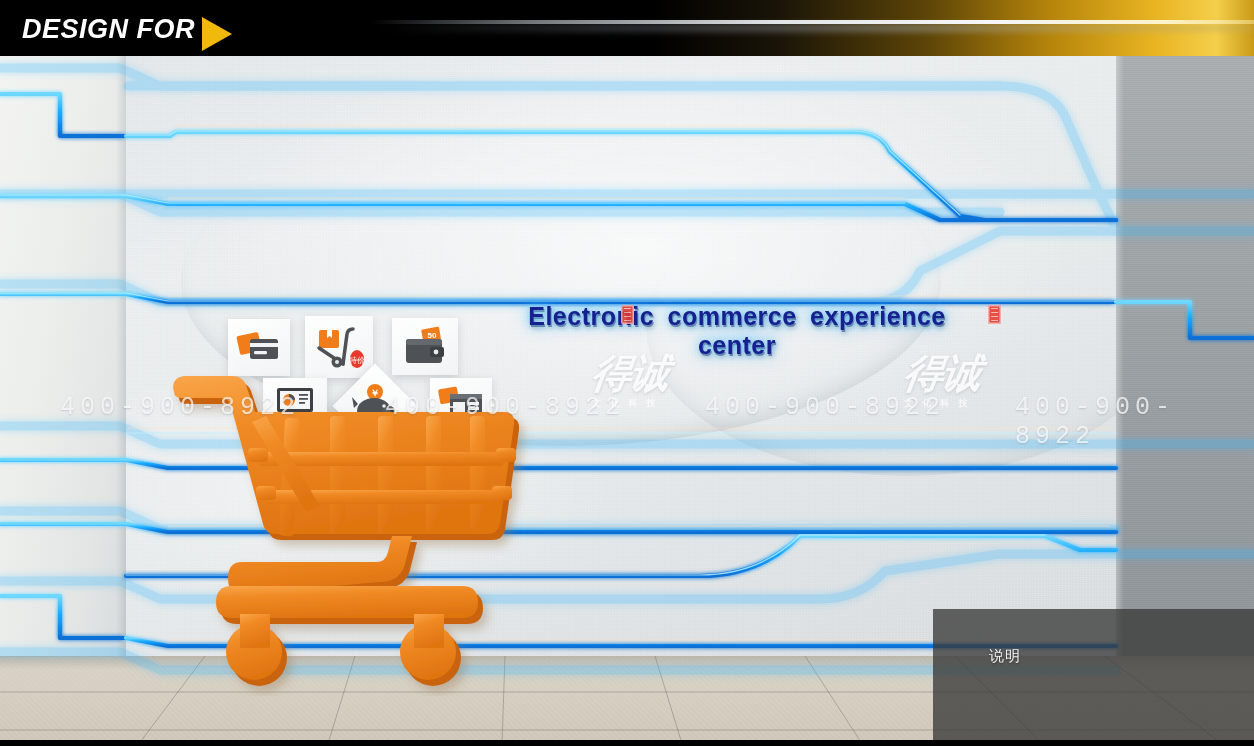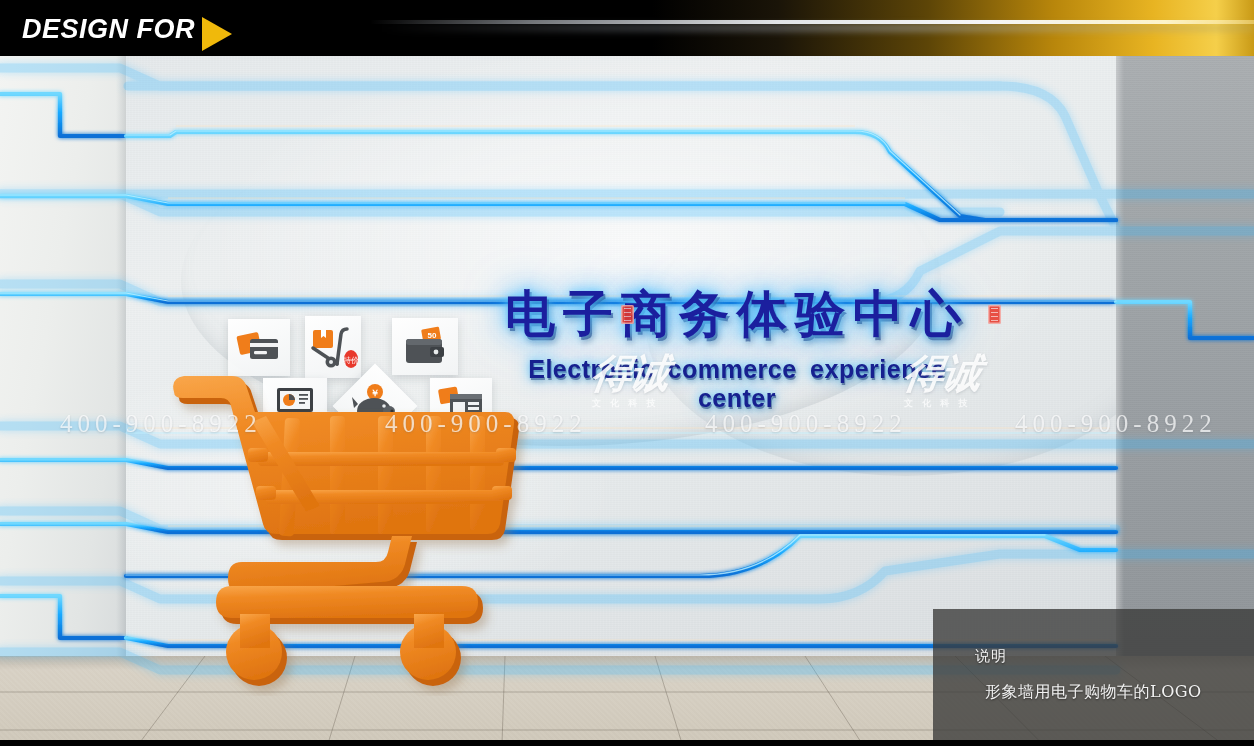--- a/index.html
+++ b/index.html
@@ -115,23 +115,22 @@
       0 0 8px rgba(100,205,255,.9),
       0 0 18px rgba(60,180,255,.7),
       1px 2px 0 rgba(10,14,70,.5),
       2px 3px 5px rgba(10,20,60,.3);
   }
 
   
   .wm{position:absolute;pointer-events:none;user-select:none;}
   .wm-phone{
     color:rgba(255,255,255,.72);font-size:25px;letter-spacing:5px;
-    font-family:Liberation Serif, serif;
+    font-family:Liberation Mono, monospace;
     text-shadow:0 1px 2px rgba(90,100,110,.25);
-    margin-top:17px;
   }
   .wm-cal{
     color:rgba(255,255,255,.88);font-size:40px;font-weight:bold;font-style:italic;
     font-family:"DejaVu Serif","Liberation Serif",serif;letter-spacing:-2px;
     transform:skewX(-8deg);text-shadow:0 1px 3px rgba(120,130,140,.3);
   }
   .wm-sub{
     color:rgba(255,255,255,.70);font-size:9px;letter-spacing:3px;
     font-family:"DejaVu Sans","Liberation Sans",sans-serif;
     font-weight:bold;
@@ -157,21 +156,21 @@
   
   .cart{position:absolute;left:170px;top:300px;width:380px;height:340px;}
 
   
   .descbox{
     position:absolute;left:933px;top:553px;width:321px;height:160px;
     background:rgba(58,58,56,.78);
     padding:38px 18px 0 18px;
     color:#f2f2f2;
   }
-  .desc-title{font-size:15px;margin-left:24px;letter-spacing:1px;
+  .desc-title{font-size:15px;margin-left:38px;letter-spacing:1px;
     font-family:"DejaVu Sans","Liberation Sans",sans-serif;
     text-shadow:0 1px 2px rgba(0,0,0,.5);}
   .desc-body{margin-top:14px;font-size:16px;line-height:1.55;letter-spacing:.5px;
     font-family:"DejaVu Serif","Liberation Serif",serif;
     text-shadow:0 1px 2px rgba(0,0,0,.5);}
   .desc-body .indent{display:block;text-indent:34px;}
 
   .bottom-black{position:absolute;left:0;top:740px;width:1254px;height:6px;background:#000;}
 </style>
 </head>
@@ -319,21 +318,21 @@
 
     <div class="tile" style="left:228px;top:263px;width:62px;height:57px;">
       <svg class="ic" width="46" height="40" viewBox="0 0 46 40">
         <rect x="2" y="6" width="22" height="19" rx="2" fill="#f07d1a" transform="rotate(-12 13 15)"></rect>
         <rect x="14" y="11" width="28" height="20" rx="2.5" fill="#4e5256"></rect>
         <rect x="14" y="15" width="28" height="4" fill="#f2f3f4"></rect>
         <rect x="18" y="23" width="13" height="3.2" rx="1.2" fill="#f2f3f4"></rect>
       </svg>
     </div>
 
-    <div class="tile" style="left:305px;top:260px;width:56px;height:62px;">
+    <div class="tile" style="left:305px;top:260px;width:68px;height:62px;">
       <svg class="ic" width="52" height="46" viewBox="0 0 52 46">
         <rect x="6" y="6" width="20" height="18" rx="2" fill="#f07d1a"></rect>
         <path d="M14 6 h5 v8 l-2.5 -2 l-2.5 2 z" fill="#fff"></path>
         <path d="M6 24 L30 40" stroke="#4e5256" stroke-width="3.5" fill="none" stroke-linecap="round"></path>
         <path d="M30 40 L34 10 Q35 5 40 5" stroke="#4e5256" stroke-width="3.5" fill="none" stroke-linecap="round"></path>
         <circle cx="24" cy="38" r="5.5" fill="#4e5256"></circle>
         <circle cx="24" cy="38" r="2" fill="#e8ebec"></circle>
         <ellipse cx="44" cy="35" rx="7" ry="9" fill="#e8392c"></ellipse>
         <text x="44" y="39" font-size="8" fill="#fff" text-anchor="middle" font-family="sans-serif">特价</text>
       </svg>
@@ -470,21 +469,20 @@
           <circle cx="84" cy="296" r="28" fill="url(#og)"></circle>
           <circle cx="258" cy="296" r="28" fill="#c96408" transform="translate(5,6)"></circle>
           <circle cx="258" cy="296" r="28" fill="url(#og)"></circle>
           <rect x="70" y="258" width="30" height="34" fill="url(#og)"></rect>
           <rect x="244" y="258" width="30" height="34" fill="url(#og)"></rect>
         </g>
       </svg>
     </div>
 
     <div class="title-wrap">
-      <div class="title-cn">电子商务体验中心</div>
       <div class="title-en">Electronic  commerce  experience  center</div>
     </div>
 
     <div class="wm wm-phone" style="left:60px;top:337px;">400-900-8922</div>
     <div class="wm wm-phone" style="left:385px;top:337px;">400-900-8922</div>
     <div class="wm wm-phone" style="left:705px;top:337px;">400-900-8922</div>
     <div class="wm wm-phone" style="left:1015px;top:337px;">400-900-8922</div>
 
     <div class="wm" style="left:592px;top:290px;">
       <div class="wm-cal">得诚</div>
@@ -494,20 +492,19 @@
       <div class="wm-cal">得诚</div>
       <div class="wm-sub" style="margin-top:-4px;">文 化 科 技</div>
     </div>
 
     <div class="seal" style="left:621px;top:249px;"></div>
     <div class="seal" style="left:988px;top:249px;"></div>
 
     <div class="descbox">
       <div class="desc-title">说明</div>
       <div class="desc-body">
-        <span class="indent">形象墙用电子购物车的LOGO</span>
       </div>
     </div>
 
   </div>
 
   <div class="bottom-black"></div>
 </div>
 
 </body></html>

